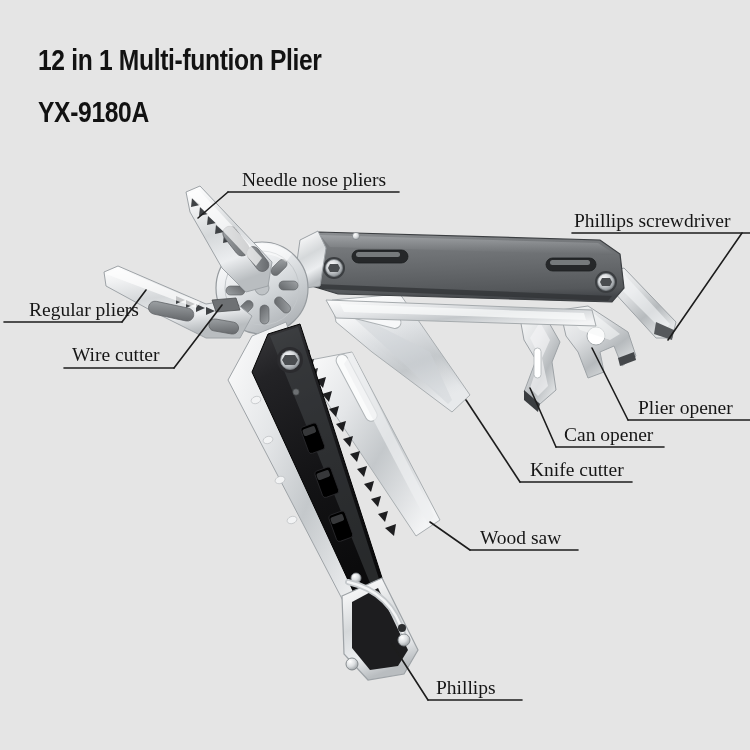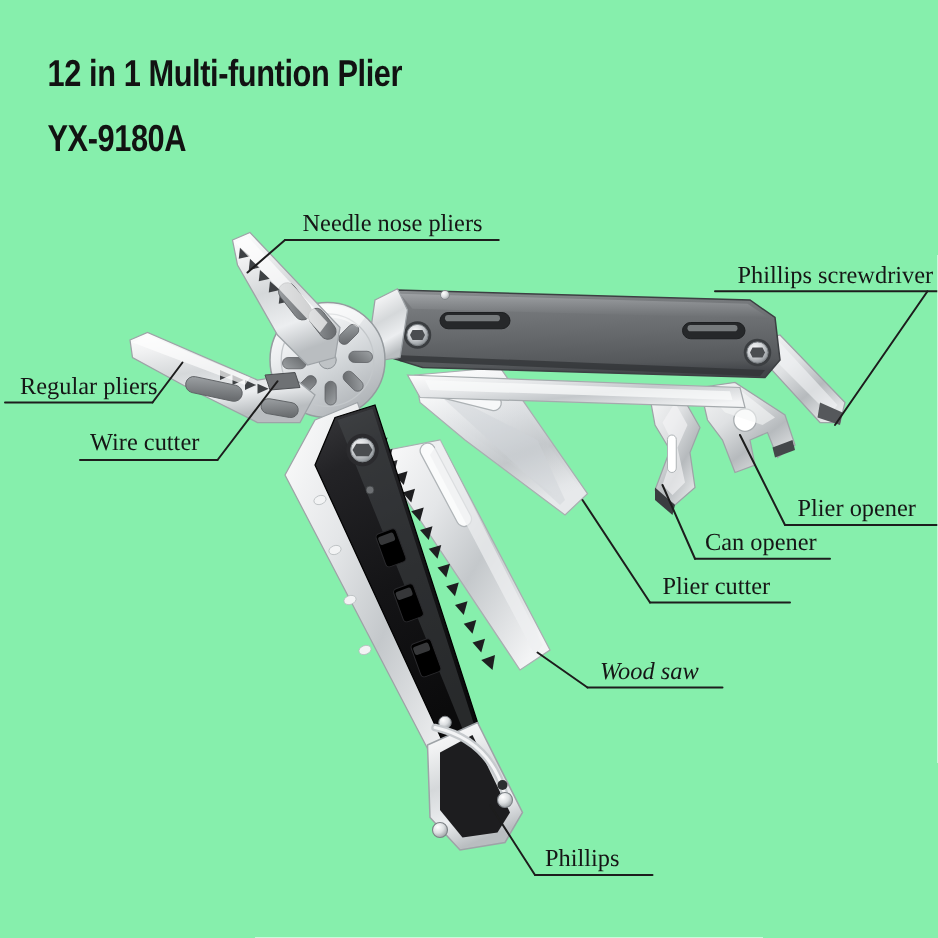--- a/index.html
+++ b/index.html
@@ -5,21 +5,21 @@
 <style>
   html, body {
     margin: 0;
     padding: 0;
     background: #ffffff;
   }
   #page {
     position: relative;
     width: 750px;
     height: 750px;
-    background: #86efac;
+    background: #e5e5e5;
     overflow: hidden;
     font-family: "Liberation Serif", "DejaVu Serif", serif;
   }
 
   
   .heading {
     position: absolute;
     left: 38px;
     font-family: "Liberation Sans Narrow", "Liberation Sans", sans-serif;
     font-weight: 700;
@@ -351,39 +351,39 @@
       </g>
   </svg>
 
   <div class="heading" id="title-line">12 in 1 Multi-funtion Plier</div>
   <div class="heading" id="model-line">YX-9180A</div>
 
   <div id="callout-layer">
       <div class="callout" style="left: 240px; top: 170px;">
         <span class="txt">Needle nose pliers</span>
       </div>
-      <div class="callout" style="left: 572px; top: 211px; margin-left: 16px;">
+      <div class="callout" style="left: 572px; top: 211px;">
         <span class="txt">Phillips screwdriver</span>
       </div>
-      <div class="callout" style="left: 14px; top: 300px; text-align: right;">
+      <div class="callout" style="left: 27px; top: 300px; text-align: right;">
         <span class="txt">Regular pliers</span>
       </div>
       <div class="callout" style="left: 70px; top: 345px;">
         <span class="txt">Wire cutter</span>
       </div>
       <div class="callout" style="left: 636px; top: 398px;">
         <span class="txt">Plier opener</span>
       </div>
       <div class="callout" style="left: 562px; top: 425px;">
         <span class="txt">Can opener</span>
       </div>
       <div class="callout" style="left: 528px; top: 460px;">
-        <span class="txt">Plier cutter</span>
-      </div>
-      <div class="callout" style="left: 478px; top: 528px; font-style: italic;">
+        <span class="txt">Knife cutter</span>
+      </div>
+      <div class="callout" style="left: 478px; top: 528px;">
         <span class="txt">Wood saw</span>
       </div>
       <div class="callout" style="left: 434px; top: 678px;">
         <span class="txt">Phillips</span>
       </div>
     </div>
 
 </div>
 
 </body></html>

